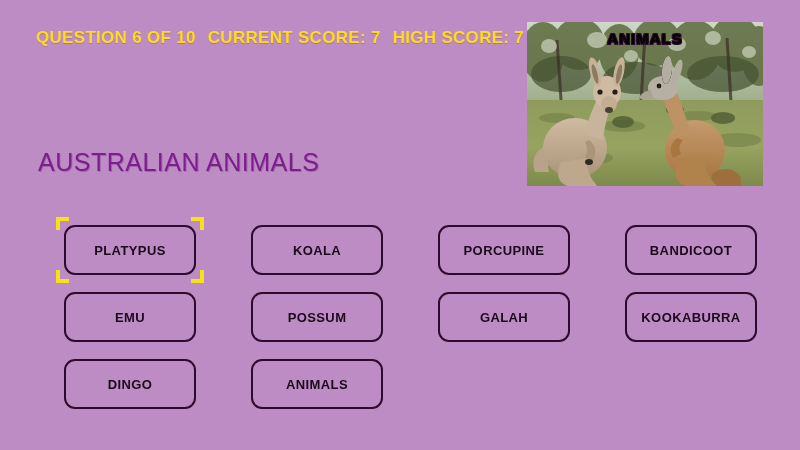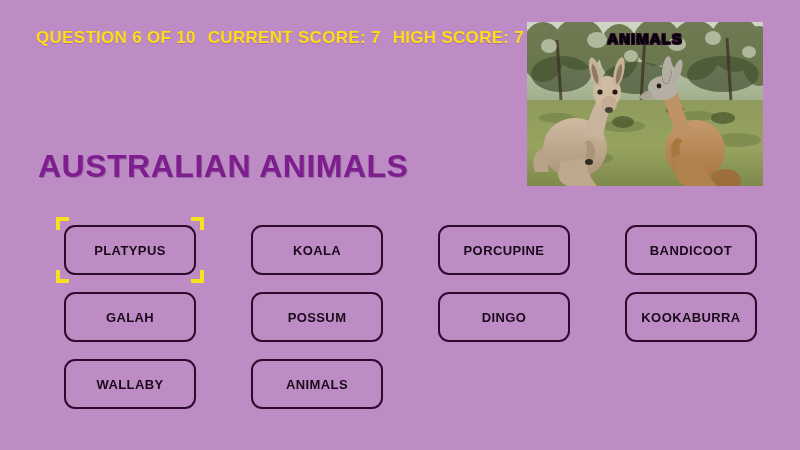--- a/index.html
+++ b/index.html
@@ -33,22 +33,22 @@
     white-space: nowrap;
     text-shadow: 0 1px 0 rgba(120,70,130,0.35);
   }
 
   
   .category-title {
     position: absolute;
     left: 38px;
     top: 148px;
     color: #7d1d8e;
-    font-size: 32px;
-    font-weight: bold;
+    font-size: 25px;
+    font-weight: normal;
     letter-spacing: 0.5px;
     white-space: nowrap;
     text-shadow: 1px 1px 0 rgba(60,10,70,0.25);
   }
 
   
   .illustration {
     position: absolute;
     left: 527px;
     top: 22px;
@@ -271,30 +271,30 @@
     <div class="answer-button">
       <span>KOALA</span>
     </div>
     <div class="answer-button">
       <span>PORCUPINE</span>
     </div>
     <div class="answer-button">
       <span>BANDICOOT</span>
     </div>
     <div class="answer-button">
+      <span>EMU</span>
+    </div>
+    <div class="answer-button">
+      <span>POSSUM</span>
+    </div>
+    <div class="answer-button">
       <span>GALAH</span>
     </div>
     <div class="answer-button">
-      <span>POSSUM</span>
+      <span>KOOKABURRA</span>
     </div>
     <div class="answer-button">
       <span>DINGO</span>
     </div>
     <div class="answer-button">
-      <span>KOOKABURRA</span>
-    </div>
-    <div class="answer-button">
-      <span>WALLABY</span>
-    </div>
-    <div class="answer-button">
       <span>ANIMALS</span>
     </div>
   </div>
 
 </body></html>

